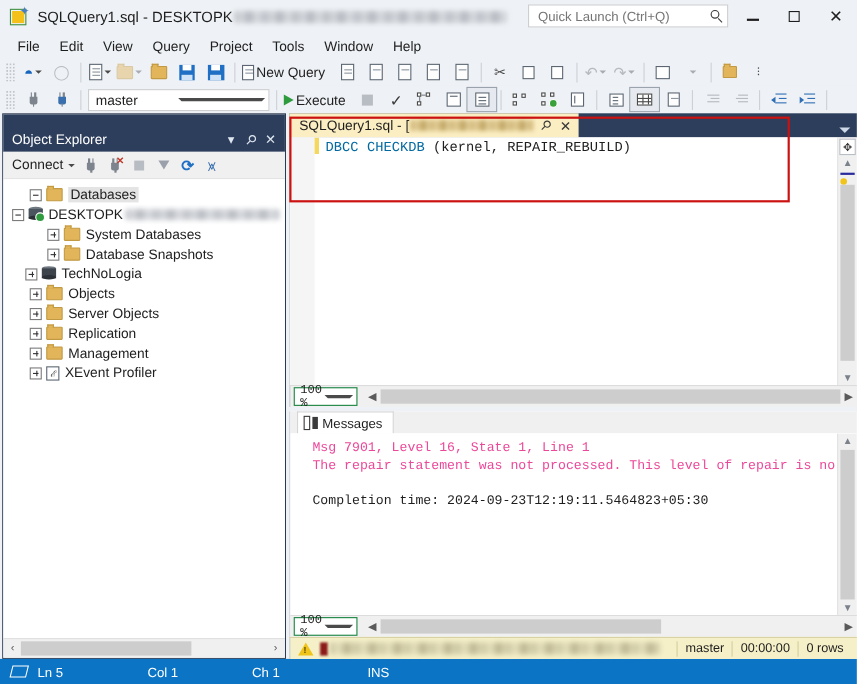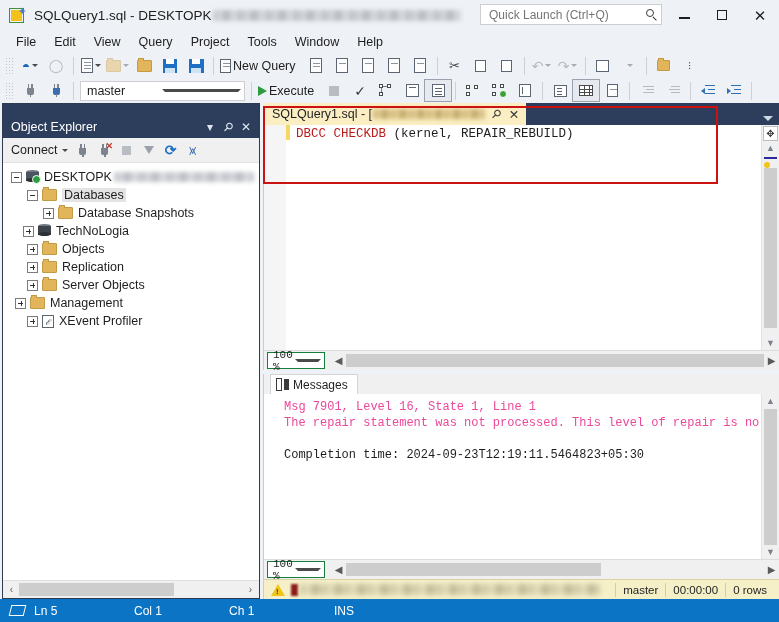--- a/index.html
+++ b/index.html
@@ -146,21 +146,21 @@
   }
   .tab-icn{width:14px;height:16px;display:flex;align-items:center;justify-content:center;color:#3a3a3a;margin-left:4px;}
   .strip-caret{position:absolute;right:6px;bottom:4px;width:0;height:0;border-left:5px solid transparent;border-right:5px solid transparent;border-top:5px solid #cfd8e6;}
 
   .editor-wrap{flex:0 0 auto;height:225px;display:flex;background:#fff;border-left:1px solid #c8ccd2;box-sizing:border-box;position:relative;}
   .editor{flex:1;display:flex;min-width:0;background:#fff;position:relative;overflow:hidden;}
   .gutter{width:22px;background:#f5f5f5;flex:0 0 auto;}
   .changebar{width:4px;background:transparent;flex:0 0 auto;position:relative;}
   .changebar .mark{position:absolute;top:0;left:0;width:4px;height:15px;background:#f5d860;}
   .code{flex:1;padding:2px 0 0 6px;font-family:"Liberation Mono","DejaVu Sans Mono",monospace;font-size:12.5px;line-height:15px;color:#1e1e1e;white-space:pre;}
-  .kw{color:#b91c1c;}
+  .kw{color:#0369a1;}
 
   .vscroll{width:17px;background:#f0f0f0;flex:0 0 auto;display:flex;flex-direction:column;align-items:center;border-left:1px solid #e2e2e2;}
   .vs-split{width:15px;height:15px;background:#fff;border:1px solid #b9bdc4;box-sizing:border-box;display:flex;align-items:center;justify-content:center;font-size:10px;color:#3a3a3a;margin-top:1px;flex:0 0 auto;}
   .vs-up,.vs-dn{width:15px;height:14px;display:flex;align-items:center;justify-content:center;color:#7b828c;font-size:9px;flex:0 0 auto;}
   .vs-track{flex:1;width:13px;position:relative;background:#f0f0f0;}
   .vs-marker{position:absolute;left:0;top:2px;width:13px;height:2px;background:#2a2a9e;}
   .vs-dot{position:absolute;left:0;top:7px;width:6px;height:6px;border-radius:50%;background:#f0c419;}
   .vs-thumb{position:absolute;left:0;top:13px;width:13px;height:160px;background:#cdcdcd;}
 
   .zoombar{height:20px;background:#f0f0f0;display:flex;align-items:center;flex:0 0 auto;border-top:1px solid #dcdcdc;border-left:1px solid #c8ccd2;box-sizing:border-box;}
@@ -537,40 +537,47 @@
         <div class="oe-tb-btn">
             <span class="ic-refresh">⟳</span>
           </div>
         <div class="oe-tb-btn">
             <span class="pulse">⩙</span>
           </div>
       </div>
 
       <div class="tree">
 
+        <div class="node sel" style="padding-left:24px;">
+          <span class="expander"></span>
+          <span class="ic ic-folder">
+              <span class="tab"></span>
+            </span>
+          <span class="lbl">Databases</span>
+        </div>
+
         <div class="node" style="padding-left:8px;">
           <span class="expander"></span>
           <span class="db-cyl srv">
               <span class="top"></span>
               <span class="mid"></span>
               <span class="bot"></span>
               <span class="db-badge-g"></span>
             </span>
           <span class="lbl">DESKTOPK</span>
             <span class="title-blur" style="width:140px;height:10px;margin-left:2px;"></span>
         </div>
 
-        <div class="node sel" style="padding-left:24px;">
-          <span class="expander"></span>
+        <div class="node" style="padding-left:40px;">
+          <span class="expander plus"></span>
           <span class="ic ic-folder">
               <span class="tab"></span>
             </span>
-          <span class="lbl">Databases</span>
-        </div>
-
+          <span class="lbl">System Databases</span>
+        </div>
 
         <div class="node" style="padding-left:40px;">
           <span class="expander plus"></span>
           <span class="ic ic-folder">
               <span class="tab"></span>
             </span>
           <span class="lbl">Database Snapshots</span>
         </div>
 
 
@@ -590,32 +597,32 @@
               <span class="tab"></span>
             </span>
           <span class="lbl">Objects</span>
         </div>
 
         <div class="node" style="padding-left:24px;">
           <span class="expander plus"></span>
           <span class="ic ic-folder">
               <span class="tab"></span>
             </span>
-          <span class="lbl">Replication</span>
+          <span class="lbl">Server Objects</span>
         </div>
 
         <div class="node" style="padding-left:24px;">
           <span class="expander plus"></span>
           <span class="ic ic-folder">
               <span class="tab"></span>
             </span>
-          <span class="lbl">Server Objects</span>
-        </div>
-
-        <div class="node" style="padding-left:12px;">
+          <span class="lbl">Replication</span>
+        </div>
+
+        <div class="node" style="padding-left:24px;">
           <span class="expander plus"></span>
           <span class="ic ic-folder">
               <span class="tab"></span>
             </span>
           <span class="lbl">Management</span>
         </div>
 
         <div class="node" style="padding-left:24px;">
           <span class="expander plus"></span>
           <span class="xe-icon">ℰ</span>

